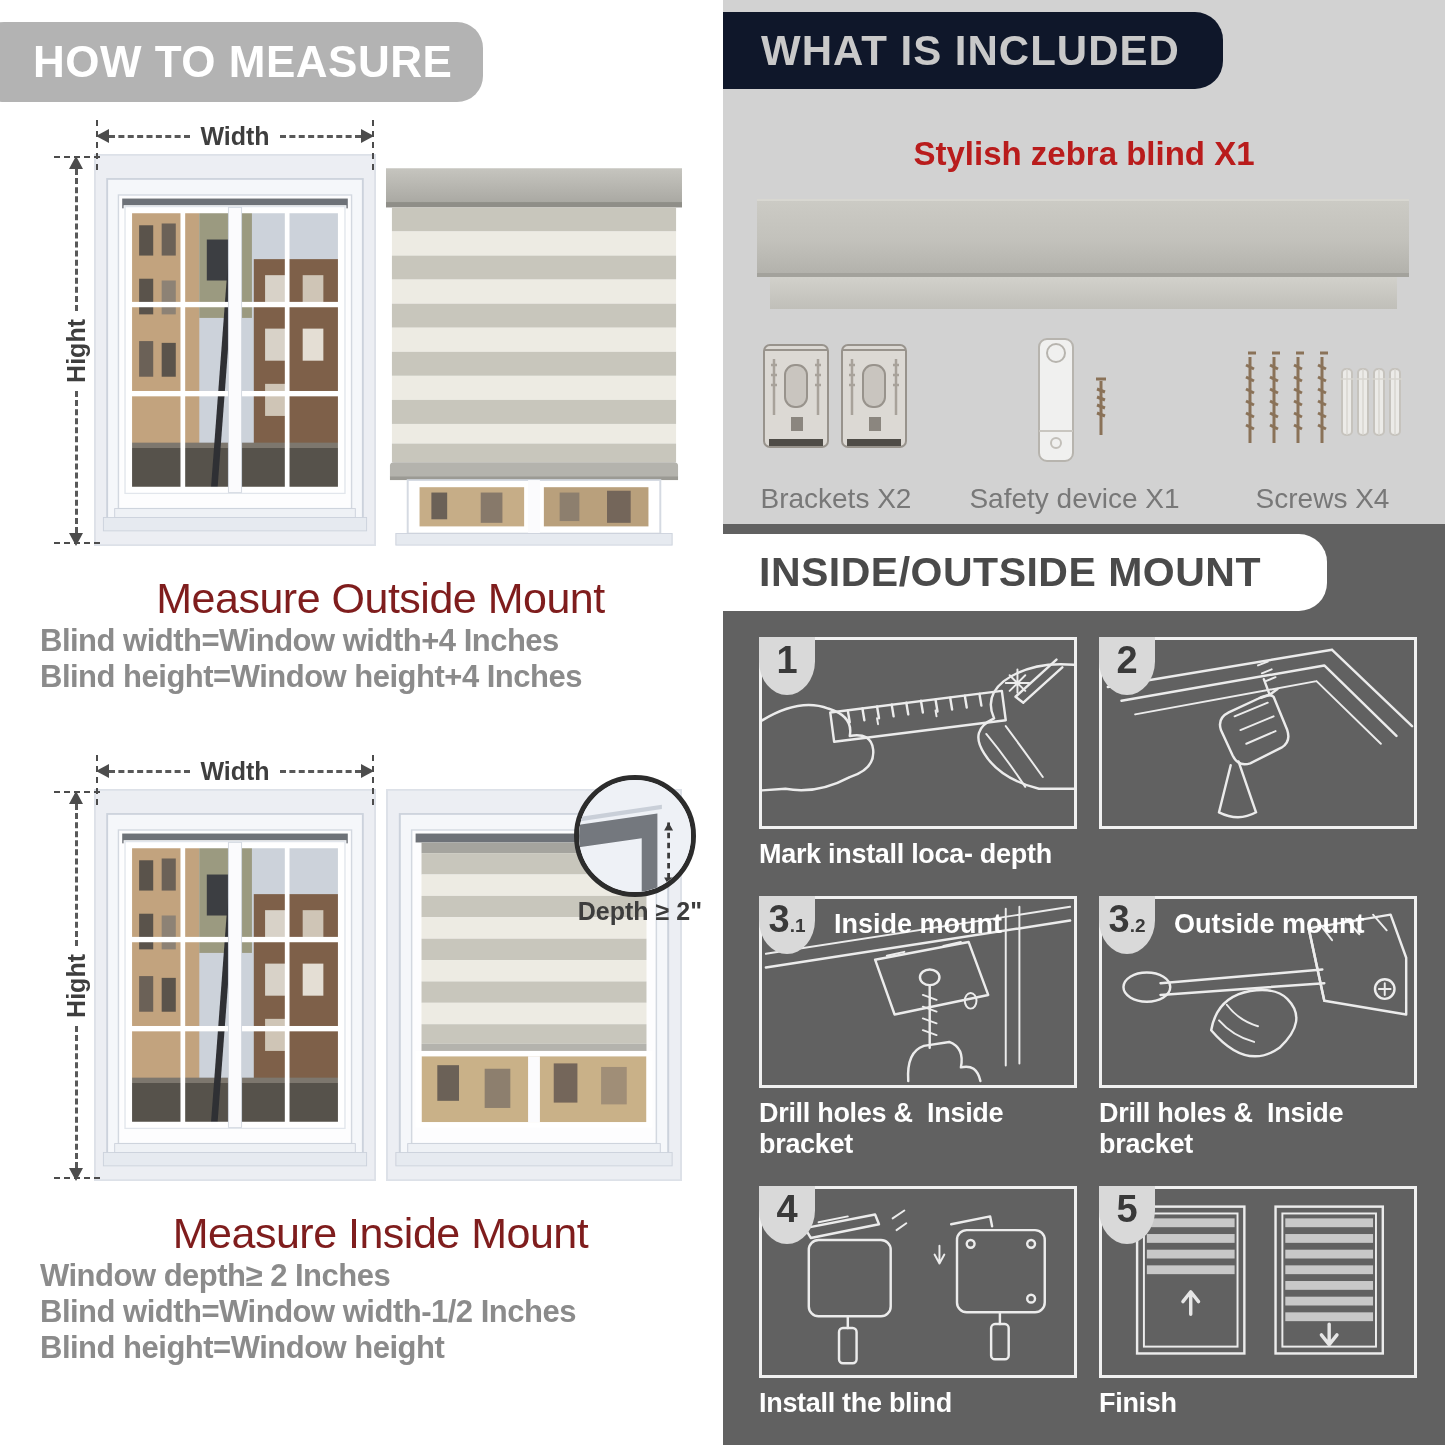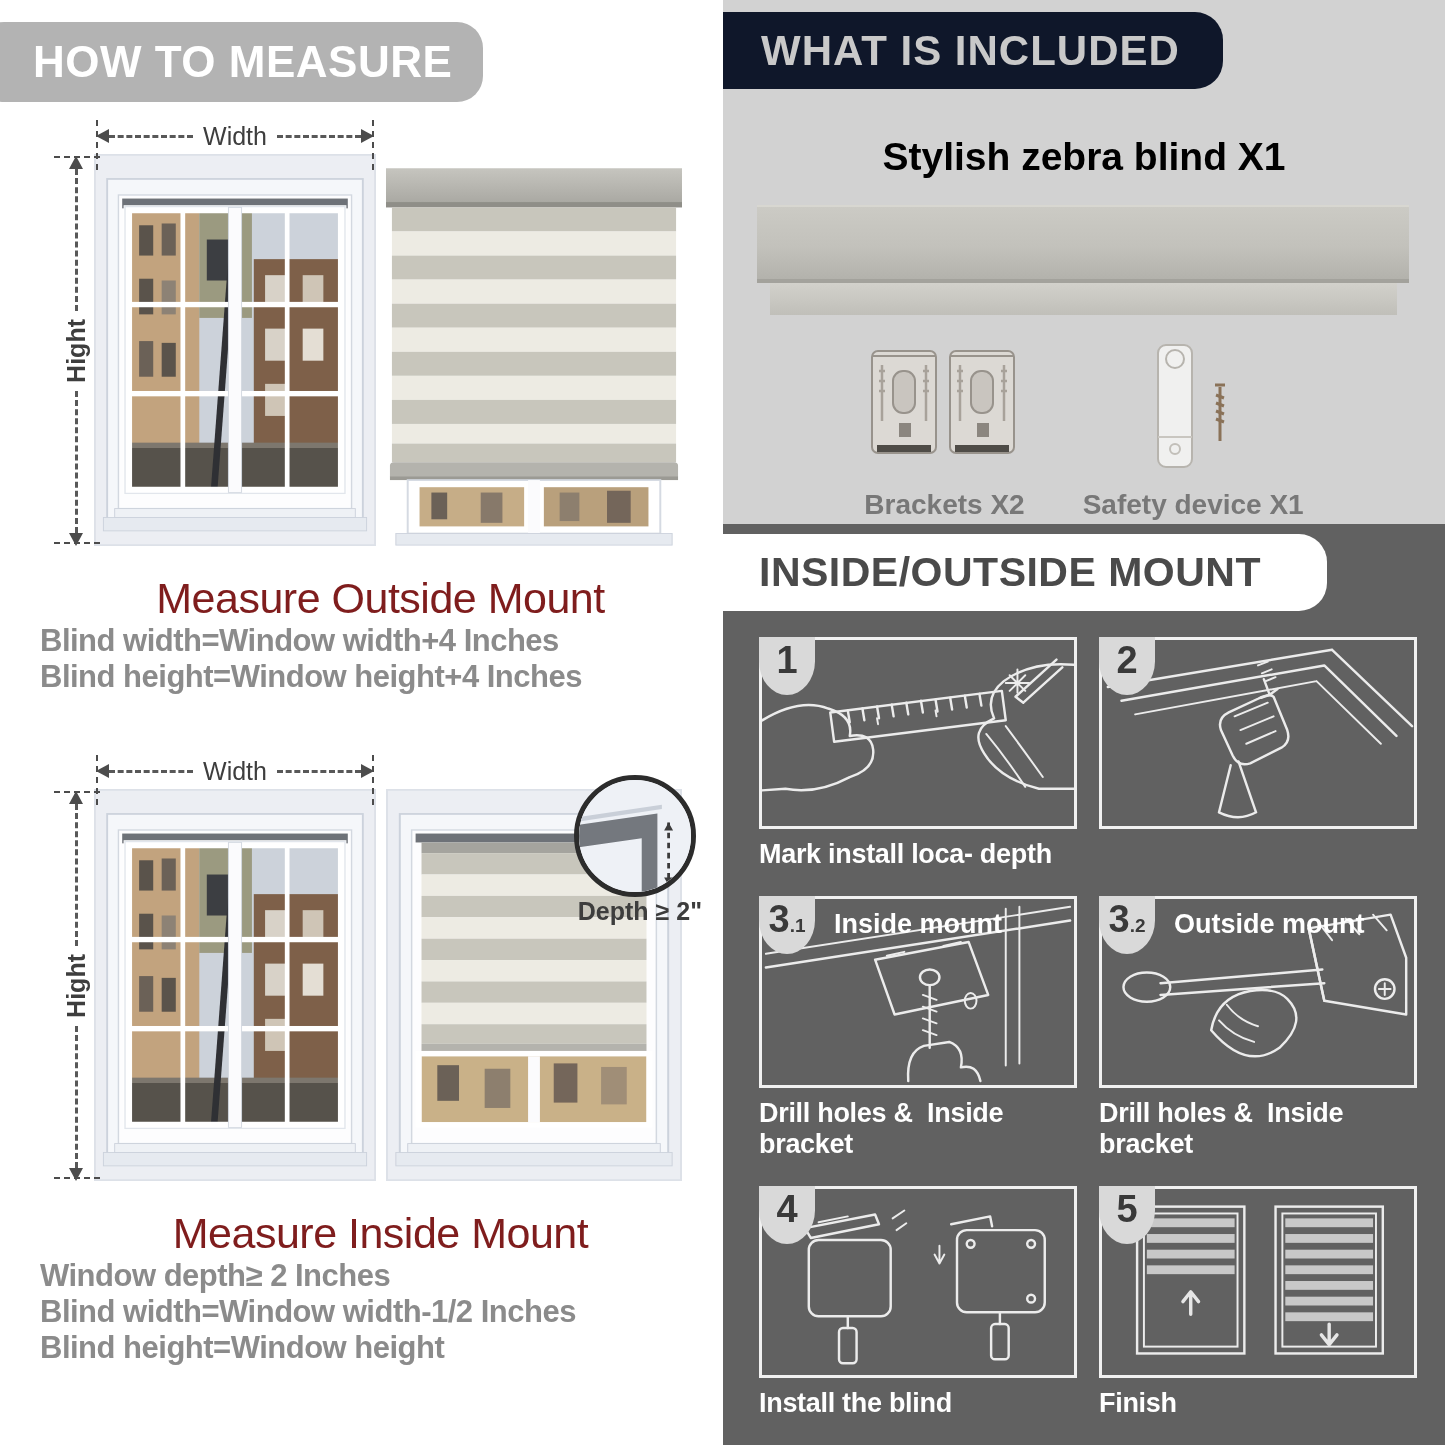--- a/index.html
+++ b/index.html
@@ -16,21 +16,21 @@
   .fig-grid{display:grid;grid-template-columns:36px 282px 10px 296px;}
   .warrow-row{grid-column:2;height:36px;position:relative;display:flex;align-items:center;padding:0 2px;}
   .warrow-row .endmark{position:absolute;top:2px;height:50px;border-left:2px dashed #4c4c4c;}
   .warrow-row .endmark.l{left:2px}.warrow-row .endmark.r{right:2px}
   .tri{width:0;height:0;}
   .tri-l{border-top:7px solid transparent;border-bottom:7px solid transparent;border-right:13px solid #4c4c4c;}
   .tri-r{border-top:7px solid transparent;border-bottom:7px solid transparent;border-left:13px solid #4c4c4c;}
   .tri-u{border-left:7px solid transparent;border-right:7px solid transparent;border-bottom:13px solid #4c4c4c;}
   .tri-d{border-left:7px solid transparent;border-right:7px solid transparent;border-top:13px solid #4c4c4c;}
   .hdash{flex:1;border-top:3px dashed #585858;height:0;}
-  .wlabel{padding:0 10px;font-size:25px;font-weight:normal;color:#3e3e3e;}
+  .wlabel{padding:0 10px;font-size:25px;font-weight:bold;color:#3e3e3e;}
 
   .varrow{grid-column:1;grid-row:2;display:flex;flex-direction:column;align-items:center;height:392px;position:relative;padding-top:2px;box-sizing:border-box;}
   .vdash{flex:1;border-left:3px dashed #585858;width:0;}
   .vlabel{writing-mode:vertical-rl;transform:rotate(180deg);font-size:25px;font-weight:bold;color:#3e3e3e;padding:8px 0;}
   .varrow .endmark{position:absolute;width:46px;border-top:2px dashed #4c4c4c;left:-4px;}
   .varrow .endmark.t{top:2px}.varrow .endmark.b{bottom:2px}
 
   .winbox{grid-column:2;grid-row:2;}
   .blindbox{grid-column:4;grid-row:2;position:relative;}
   .winbox svg,.blindbox svg{display:block;width:100%;height:392px;}
@@ -42,30 +42,30 @@
 
   .m-head{margin:28px 0 0 38px;font-size:43px;font-weight:normal;color:#7f1d1d;letter-spacing:-0.5px;text-align:center;}
   .m-line{margin:0 0 0 40px;font-size:31px;font-weight:bold;color:#8b8b8b;letter-spacing:-0.5px;}
 
   
   .right-col{width:722px;display:flex;flex-direction:column;}
   .included{background:#d2d2d2;height:550px;box-sizing:border-box;}
   .inc-header{width:500px;height:77px;margin-top:12px;background:#0f172a;border-radius:0 28px 28px 0;
     display:flex;align-items:center;padding-left:38px;box-sizing:border-box;}
   .inc-header span{color:#c9c9c9;font-size:42px;font-weight:bold;letter-spacing:1px;}
-  .inc-title{margin-top:46px;text-align:center;font-size:39px;font-weight:bold;color:#000000;}
+  .inc-title{margin-top:46px;text-align:center;font-size:33px;font-weight:bold;color:#b91c1c;}
   .headrail{position:relative;margin:26px auto 0;width:655px;height:112px;}
   .hr-main{position:absolute;top:0;left:0;width:652px;height:78px;
     background:linear-gradient(180deg,#cccbc5 0%,#c2c1bb 55%,#b1b0aa 100%);
     box-shadow:inset 0 2px 0 #d8d7d1, inset 0 -4px 0 #a3a29c;}
   .hr-low{position:absolute;top:78px;left:13px;width:627px;height:32px;
     background:linear-gradient(180deg,#d2d1cb,#c0bfb9);}
   .items{display:flex;justify-content:center;align-items:flex-end;gap:58px;margin-top:24px;}
   .item{text-align:center;}
-  .item-label{margin-top:14px;font-size:28px;font-weight:bold;color:#787878;}
+  .item-label{margin-top:14px;font-size:28px;font-weight:normal;color:#787878;}
 
   .mount{background:#616161;flex:1;box-sizing:border-box;}
   .mnt-header{width:604px;height:77px;margin-top:10px;background:#ffffff;border-radius:0 28px 28px 0;
     display:flex;align-items:center;padding-left:36px;box-sizing:border-box;}
   .mnt-header span{color:#4a4a4a;font-size:41px;font-weight:bold;letter-spacing:0.5px;}
   .steps{display:grid;grid-template-columns:1fr 1fr;column-gap:22px;margin:26px 28px 0 36px;}
   .step{margin-bottom:10px;}
   .panel{position:relative;height:186px;border:3px solid #f1f1f1;background:#616161;}
   .panel > svg.art{position:absolute;inset:0;width:100%;height:100%;}
   .badge{position:absolute;top:-3px;left:-3px;width:56px;height:58px;border-radius:0 0 60% 60%/0 0 70% 70%;
@@ -450,20 +450,26 @@
               <use href="#sym-brackets"></use>
             </svg>
           <div class="item-label">Brackets X2</div>
         </div>
         <div class="item">
           <svg width="130" height="130" viewBox="0 0 130 130">
               <use href="#sym-safety"></use>
             </svg>
           <div class="item-label">Safety device X1</div>
         </div>
+        <div class="item">
+          <svg width="170" height="130" viewBox="0 0 170 130">
+              <use href="#sym-screws"></use>
+            </svg>
+          <div class="item-label">Screws X4</div>
+        </div>
       </div>
     </div>
 
     <div class="mount">
       <div class="mnt-header">
         <span>INSIDE/OUTSIDE MOUNT</span>
       </div>
 
       <div class="steps">
 

